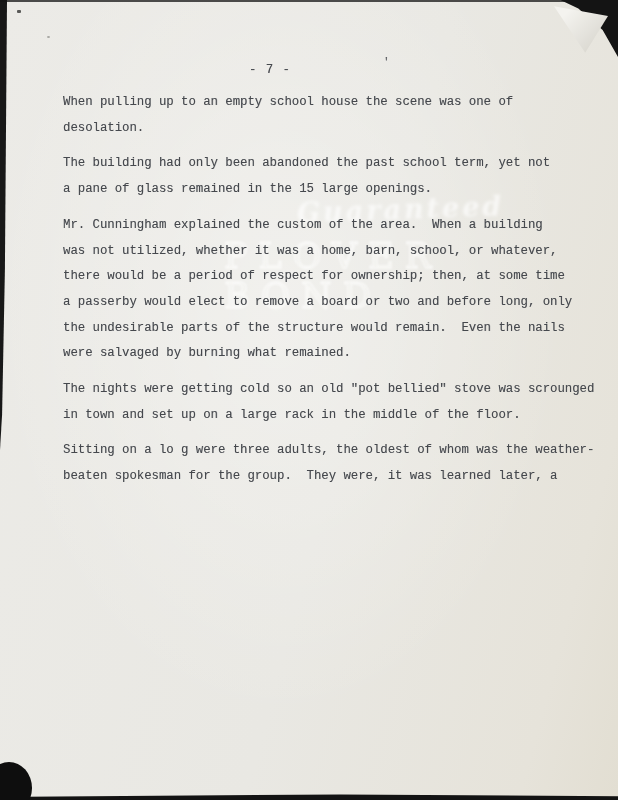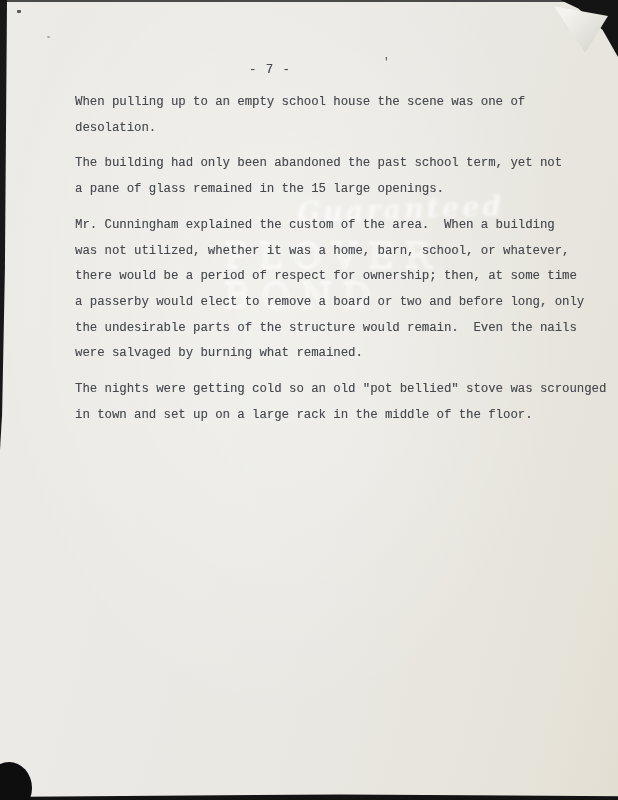--- a/index.html
+++ b/index.html
@@ -84,21 +84,21 @@
     font-size: 11px;
     color: #55585c;
   }
   .body-text {
     position: absolute; left: 63px; top: 90px;
     width: 552px;
     font-size: 12.3px;
     line-height: 25.7px;
   }
   .para {
-    margin: 0 0 10px 12px;
+    margin: 0 0 10px 0;
     white-space: pre-wrap;
   }
   
   .wm-script {
     position: absolute; left: 297px; top: 194px;
     font-family: "DejaVu Serif", serif;
     font-style: italic;
     font-weight: bold;
     font-size: 27px;
     letter-spacing: 3px;
@@ -137,20 +137,22 @@
       <p class="para">The building had only been abandoned the past school term, yet not
 a pane of glass remained in the 15 large openings.</p>
       <p class="para">Mr. Cunningham explained the custom of the area.  When a building
 was not utilized, whether it was a home, barn, school, or whatever,
 there would be a period of respect for ownership; then, at some time
 a passerby would elect to remove a board or two and before long, only
 the undesirable parts of the structure would remain.  Even the nails
 were salvaged by burning what remained.</p>
       <p class="para">The nights were getting cold so an old "pot bellied" stove was scrounged
 in town and set up on a large rack in the middle of the floor.</p>
+      <p class="para">Sitting on a lo g were three adults, the oldest of whom was the weather-
+beaten spokesman for the group.  They were, it was learned later, a</p>
     </div>
 
     <div class="speck-a"></div>
     <div class="speck-b"></div>
     <div class="corner-tr-dark"></div>
     <div class="corner-tr-fold"></div>
     <div class="edge-left"></div>
     <div class="edge-top"></div>
     <div class="edge-bottom"></div>
     <div class="corner-bl-dark"></div>

